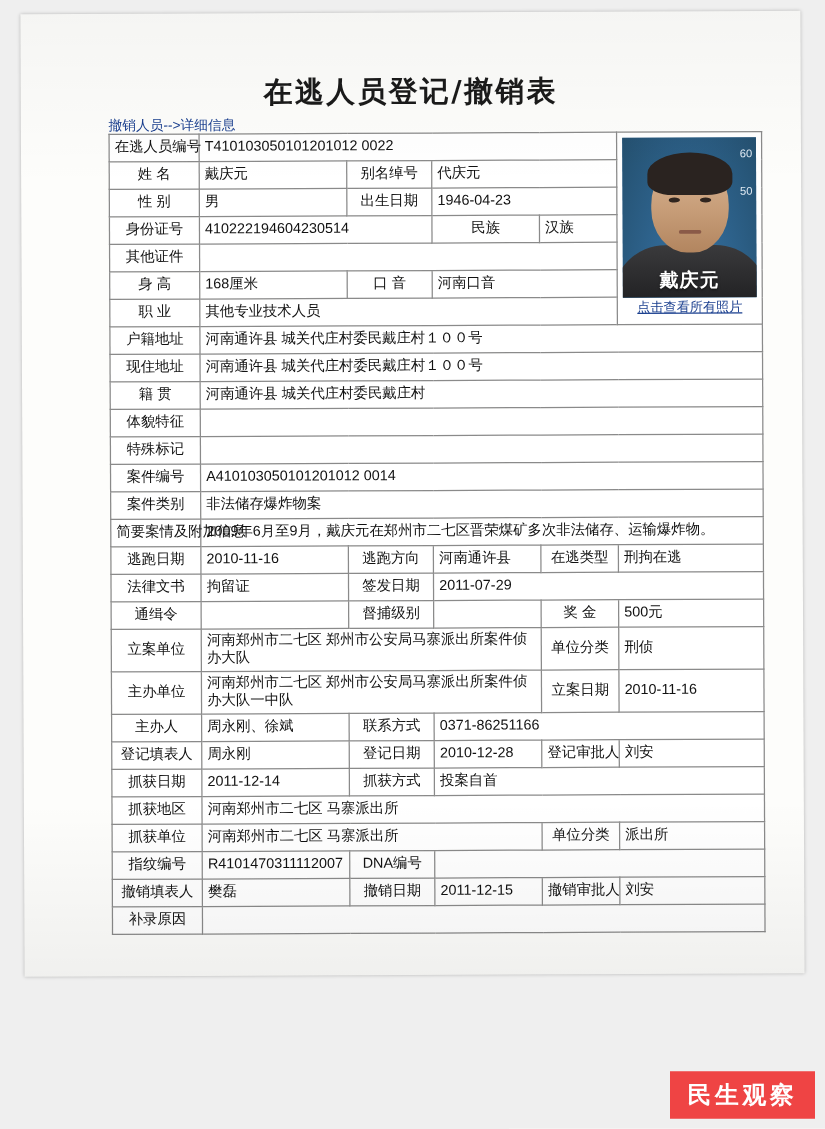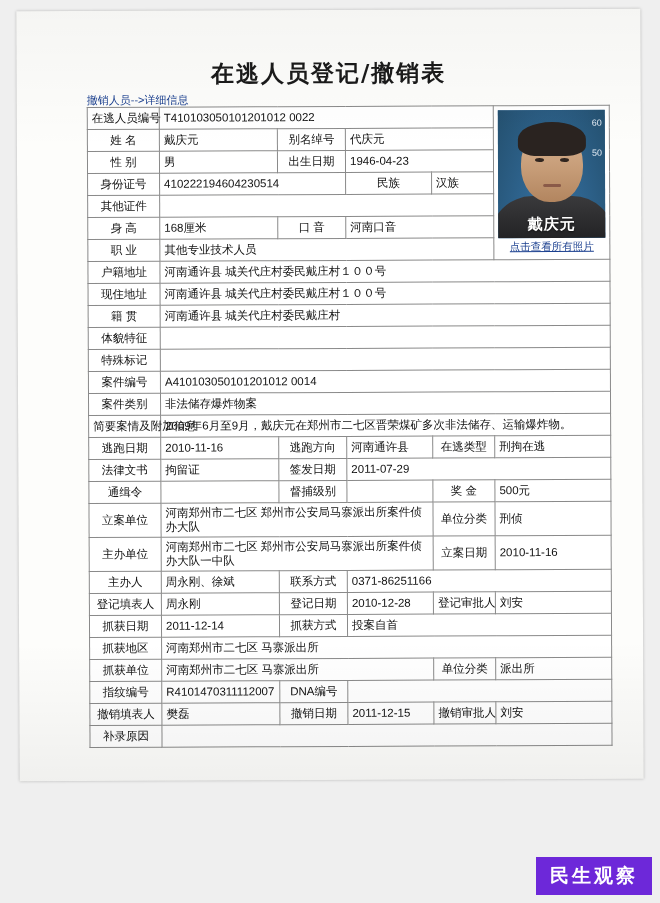--- a/index.html
+++ b/index.html
@@ -104,21 +104,21 @@
     position:absolute;right:1px;color:#dfe9f2;font-size:9px;
   }
   .photo-link{
     display:block;text-align:center;color:#1a3f8f;font-size:10.5px;
     text-decoration:underline;padding:2px 0;background:#fff;
   }
   .tall{height:34px;}
   .taller{height:40px;}
   #stamp{
     position:absolute;right:8px;bottom:8px;
-    background:#6d28d9;color:#fff;
+    background:#ef4444;color:#fff;
     font-family:"DejaVu Serif","Liberation Serif",serif;
     font-size:19px;font-weight:bold;letter-spacing:3px;
     padding:6px 14px;
   }
 </style>
 </head>
 <body>
 
 <div id="paper">
 

